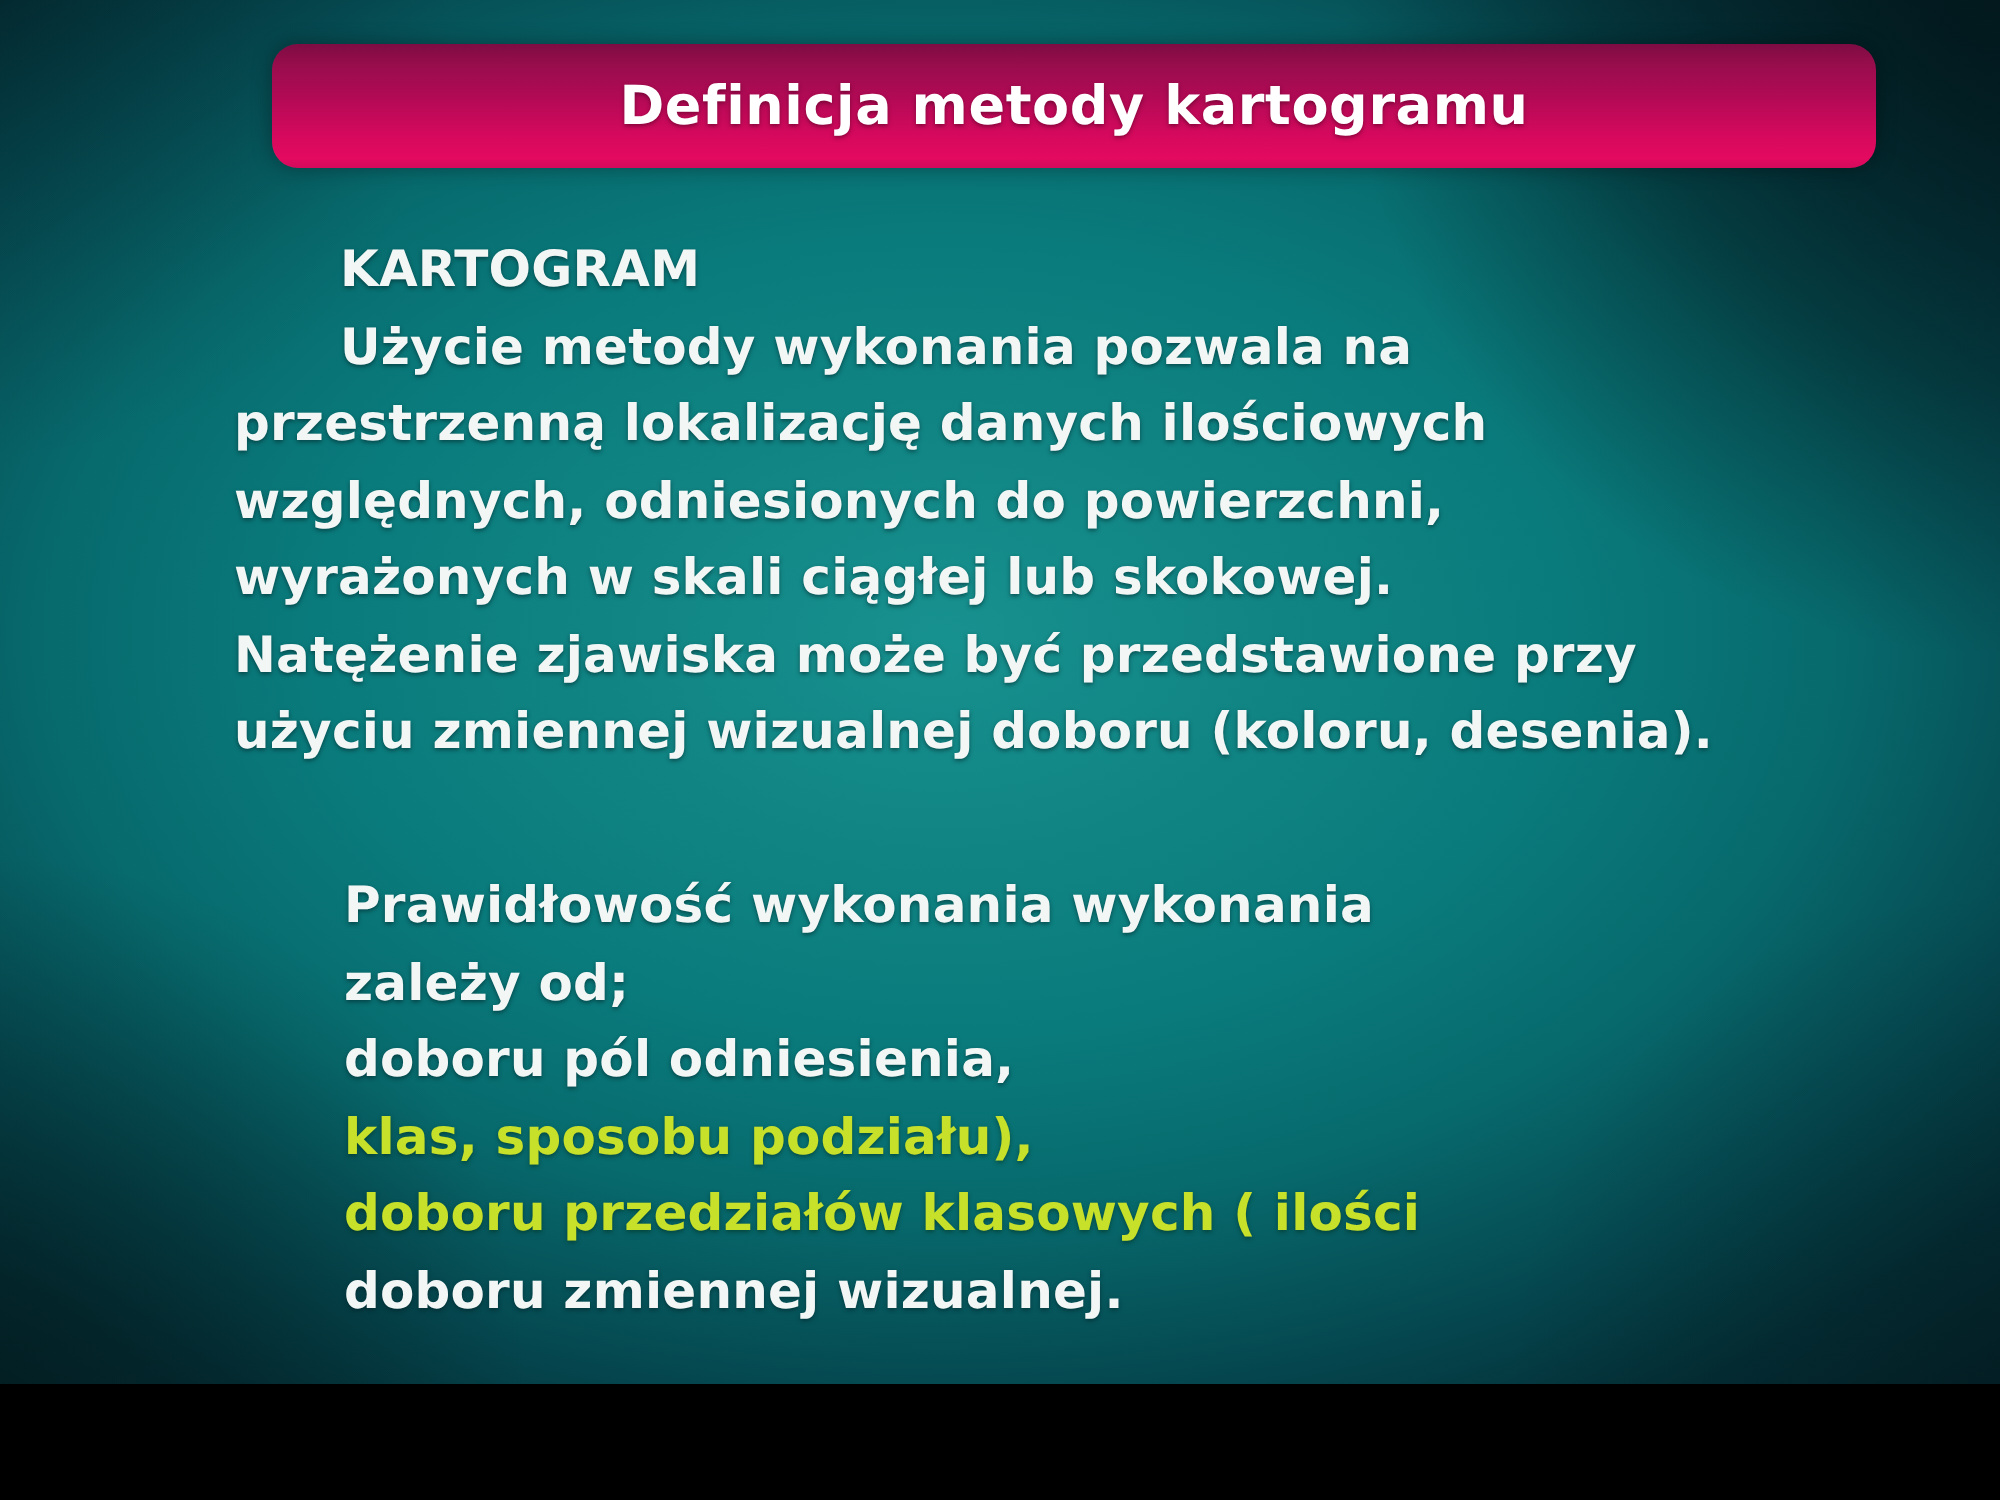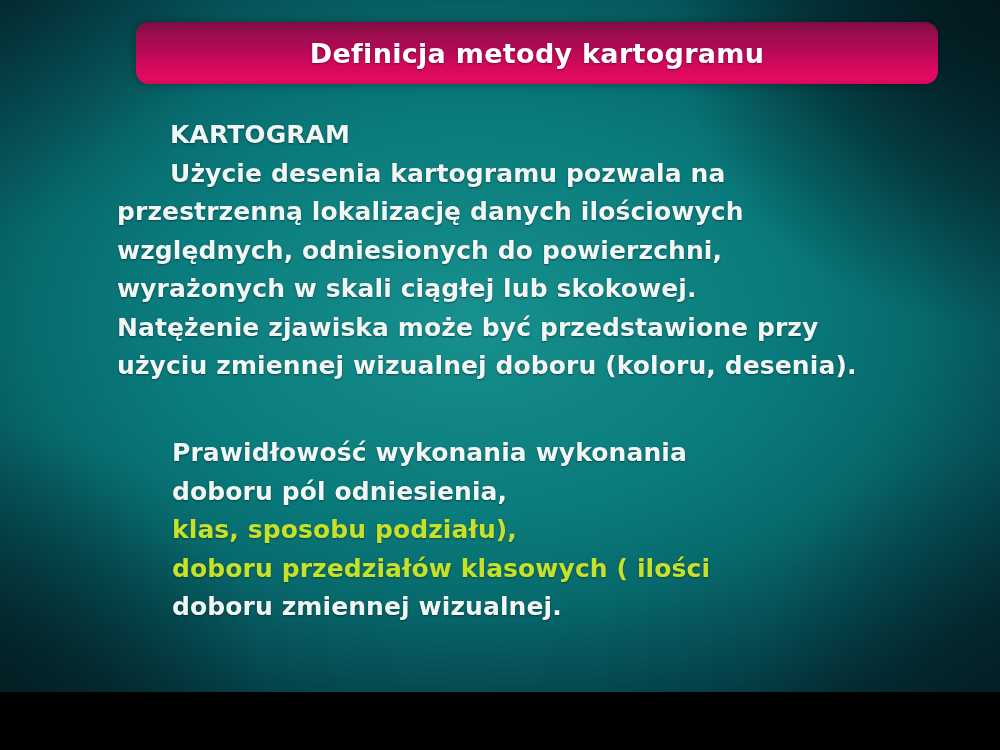--- a/index.html
+++ b/index.html
@@ -111,30 +111,31 @@
 <div class="slide">
 
   <div class="title-banner">
     <div class="title-text">Definicja metody kartogramu</div>
   </div>
 
   <div class="body-wrap">
 
     <div class="block-one">
       <div class="line indent">KARTOGRAM</div>
-      <div class="line indent">Użycie desenia kartogramu pozwala na</div>
+      <div class="line indent">Użycie metody wykonania pozwala na</div>
       <div class="line">przestrzenną lokalizację danych ilościowych</div>
       <div class="line">względnych, odniesionych do powierzchni,</div>
       <div class="line">wyrażonych w skali ciągłej lub skokowej.</div>
       <div class="line">Natężenie zjawiska może być przedstawione przy</div>
       <div class="line">użyciu zmiennej wizualnej doboru (koloru, desenia).</div>
     </div>
 
     <div class="block-two">
       <div class="line">Prawidłowość wykonania wykonania</div>
+      <div class="line">zależy od;</div>
       <div class="line">doboru pól odniesienia,</div>
       <div class="line accent">klas, sposobu podziału),</div>
       <div class="line accent">doboru przedziałów klasowych ( ilości</div>
       <div class="line">doboru zmiennej wizualnej.</div>
     </div>
 
   </div>
 </div>
 
 </body></html>

